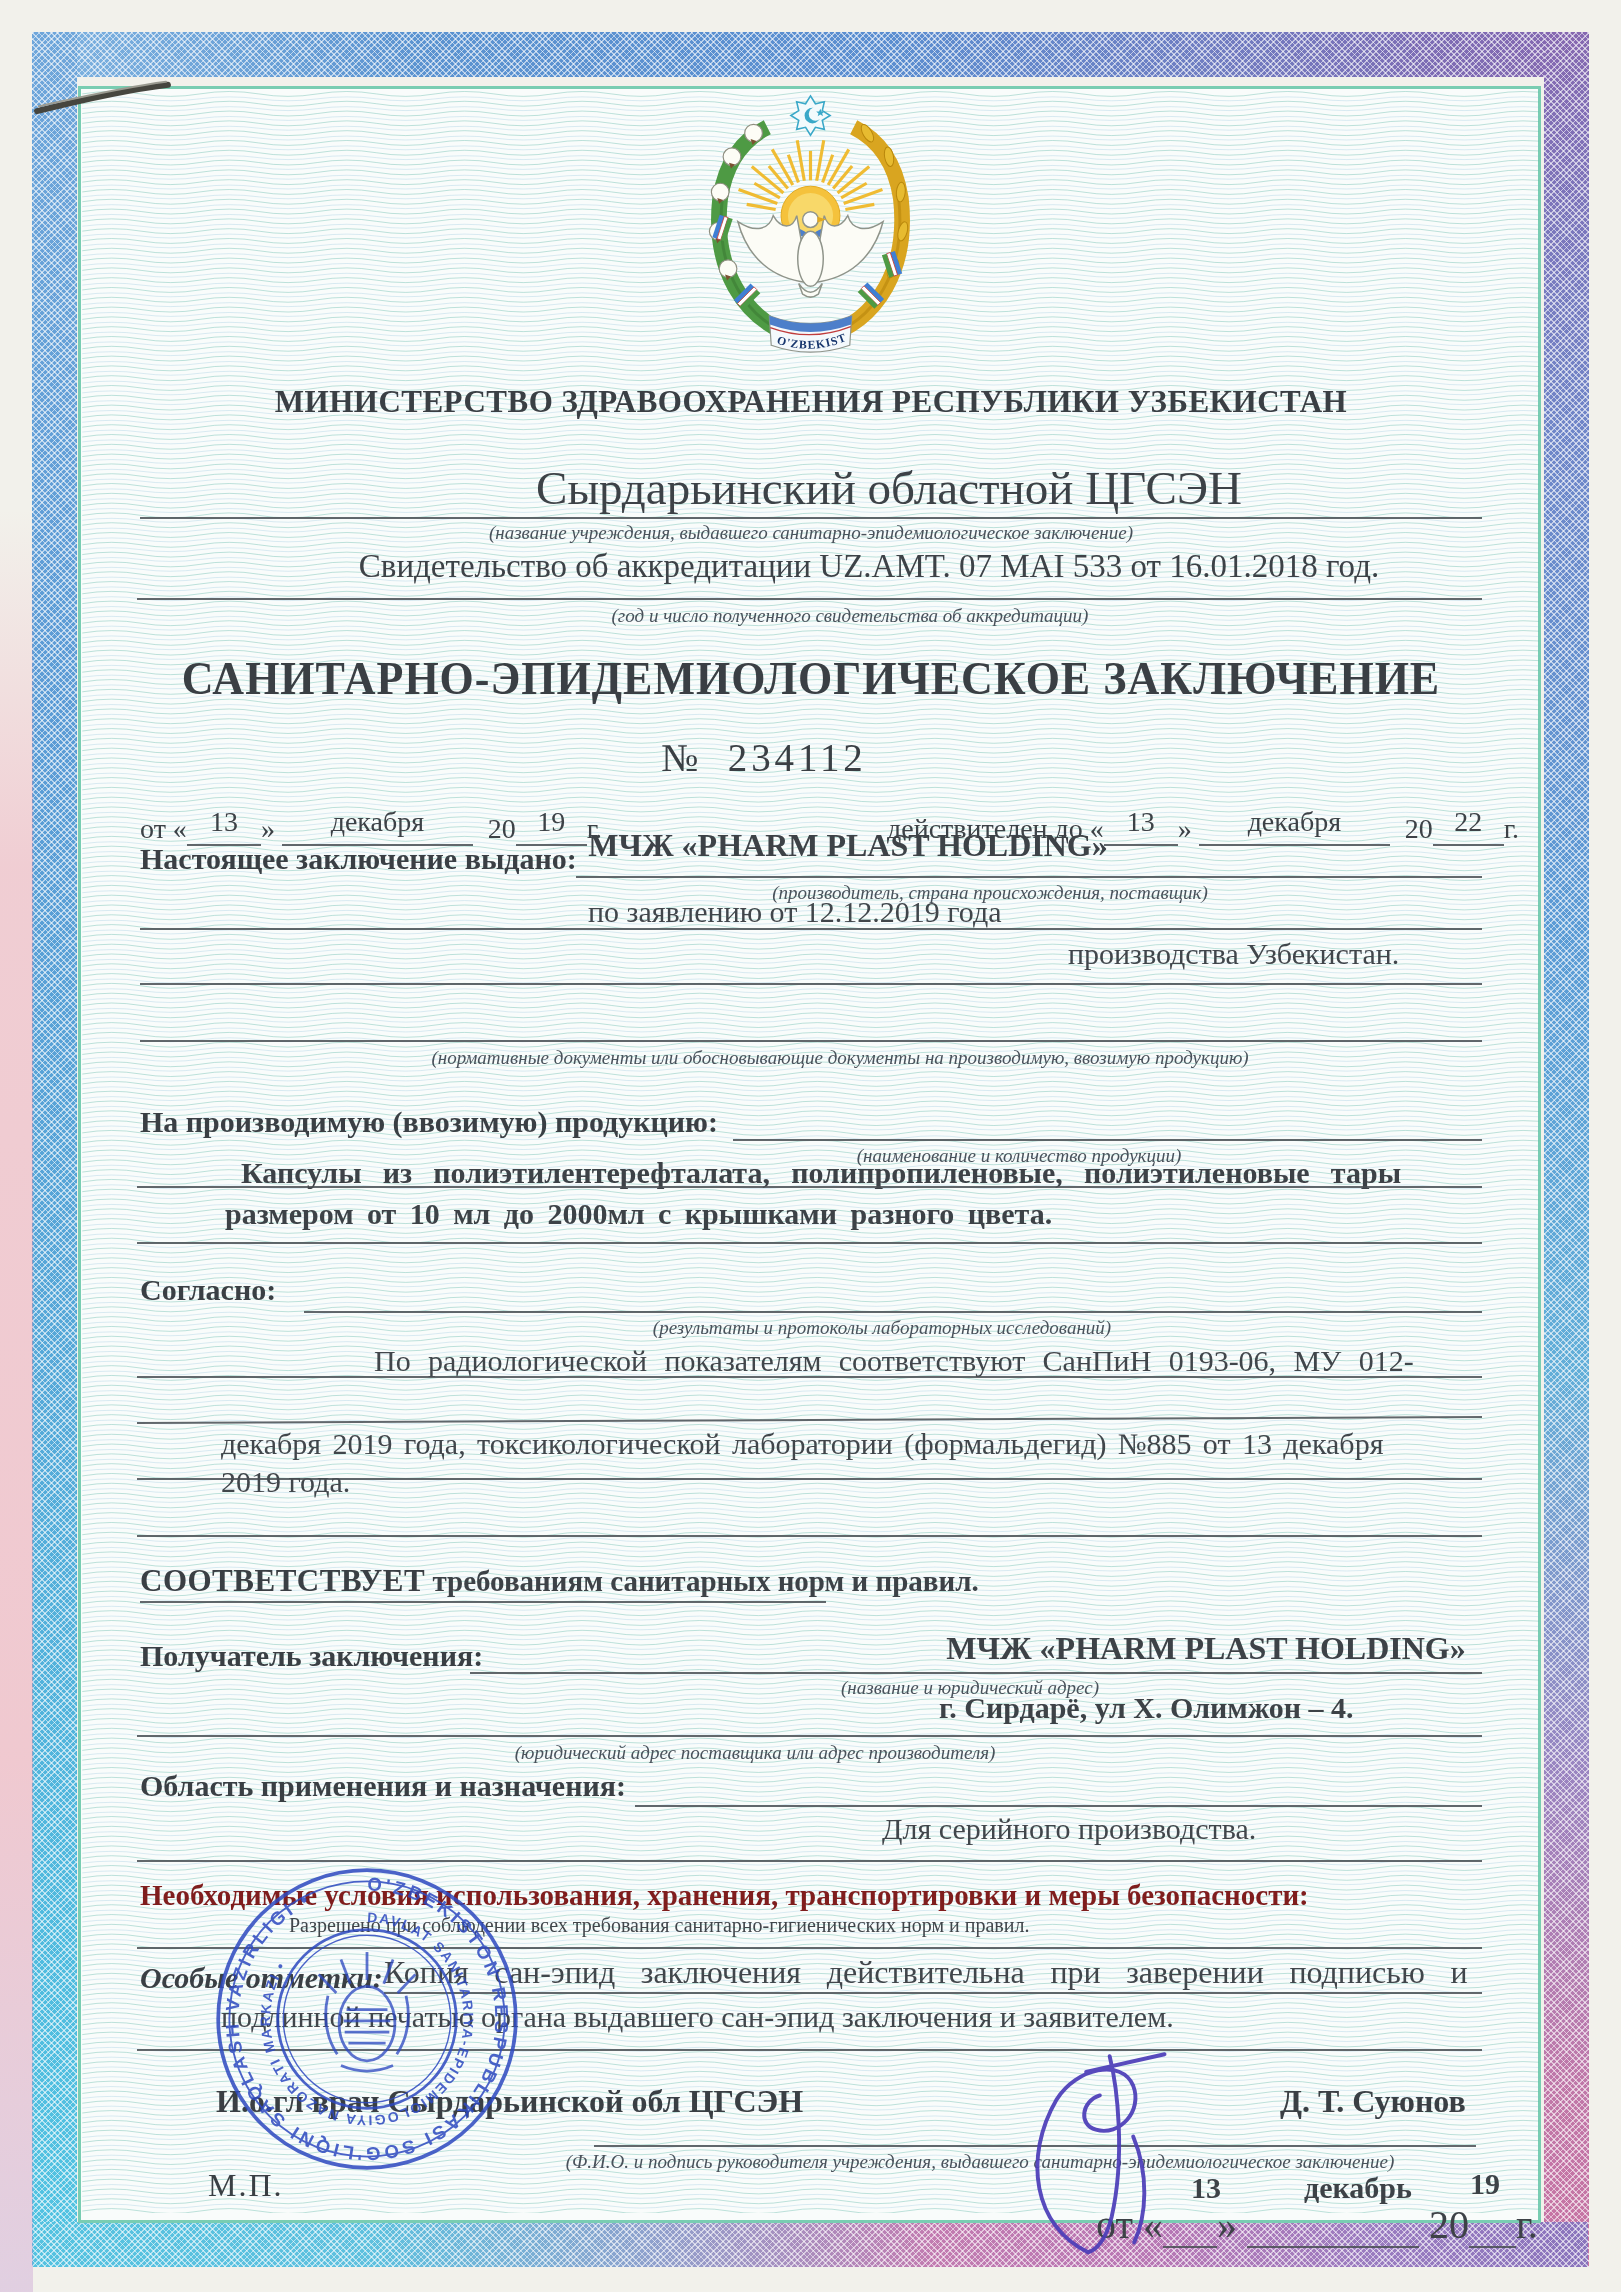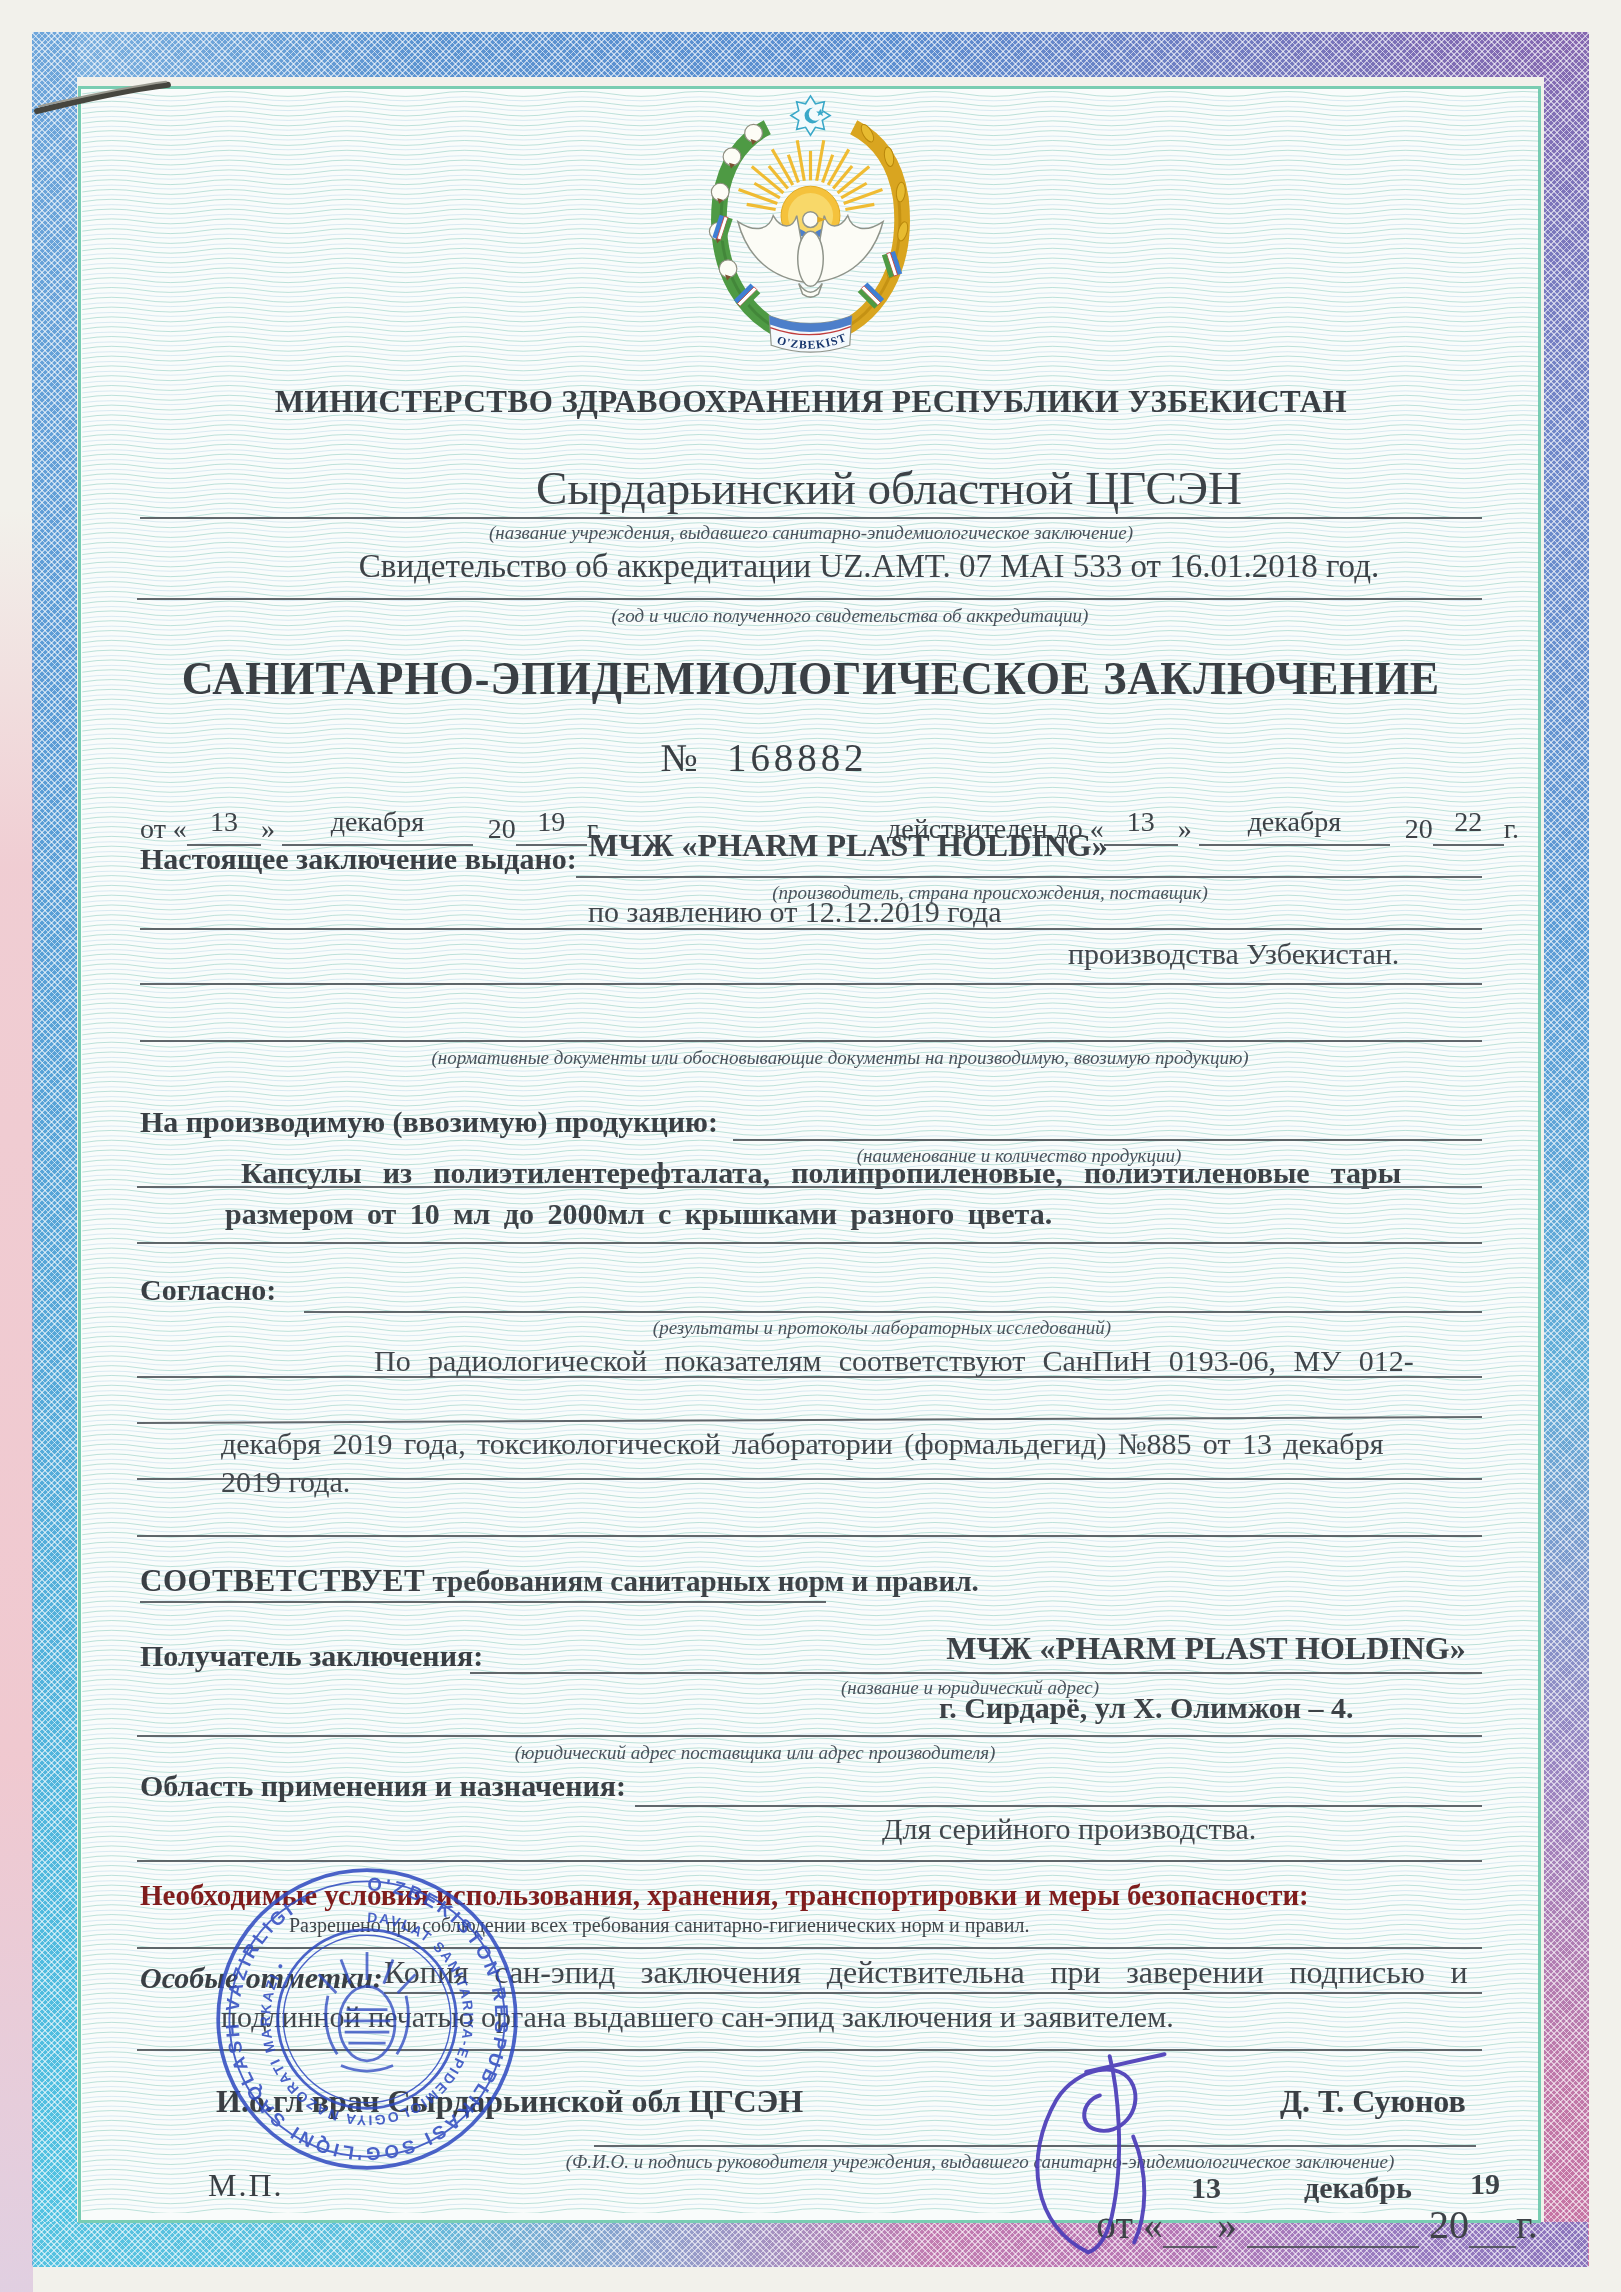--- a/index.html
+++ b/index.html
@@ -170,21 +170,21 @@
   <div class="t cap ctr" style="left:118px;top:523px;width:1386px;">(название учреждения, выдавшего санитарно-эпидемиологическое заключение)</div>
 
   <div class="t ctr" style="left:176px;top:549px;width:1386px;font-size:33px;">Свидетельство об аккредитации UZ.AMT. 07 MAI  533 от  16.01.2018 год.</div>
   <i class="rule" style="left:137px;top:598px;width:1345px;"></i>
   <div class="t cap ctr" style="left:157px;top:606px;width:1386px;">(год и число полученного свидетельства об аккредитации)</div>
 
   <div class="t bigttl ctr" style="left:118px;top:655px;width:1386px;font-size:44px;color:#3a3f44;">САНИТАРНО-ЭПИДЕМИОЛОГИЧЕСКОЕ ЗАКЛЮЧЕНИЕ</div>
 
   <div class="t ctr" style="left:78px;top:737px;width:1372px;font-size:39px;color:#3a3f44;">
     <span>№</span>&nbsp;&nbsp;
-    <span style="letter-spacing:3.9px;">168882</span>
+    <span style="letter-spacing:3.9px;">234112</span>
   </div>
 
   <div class="t" style="left:140px;top:814px;font-size:28px;">
     <span>от «</span><span class="fill" style="width:74px;"><span class="up">13</span></span><span>»</span>
     <span class="fill" style="width:191px;"><span class="up">декабря</span></span>
     <span style="margin-left:7.8px;">20</span><span class="fill" style="width:71px;"><span class="up">19</span></span><span>г.</span>
   </div>
   <div class="t" style="left:887px;top:814px;font-size:28px;">
     <span>действителен до «</span><span class="fill" style="width:74px;"><span class="up">13</span></span><span>»</span>
     <span class="fill" style="width:191px;"><span class="up">декабря</span></span>

